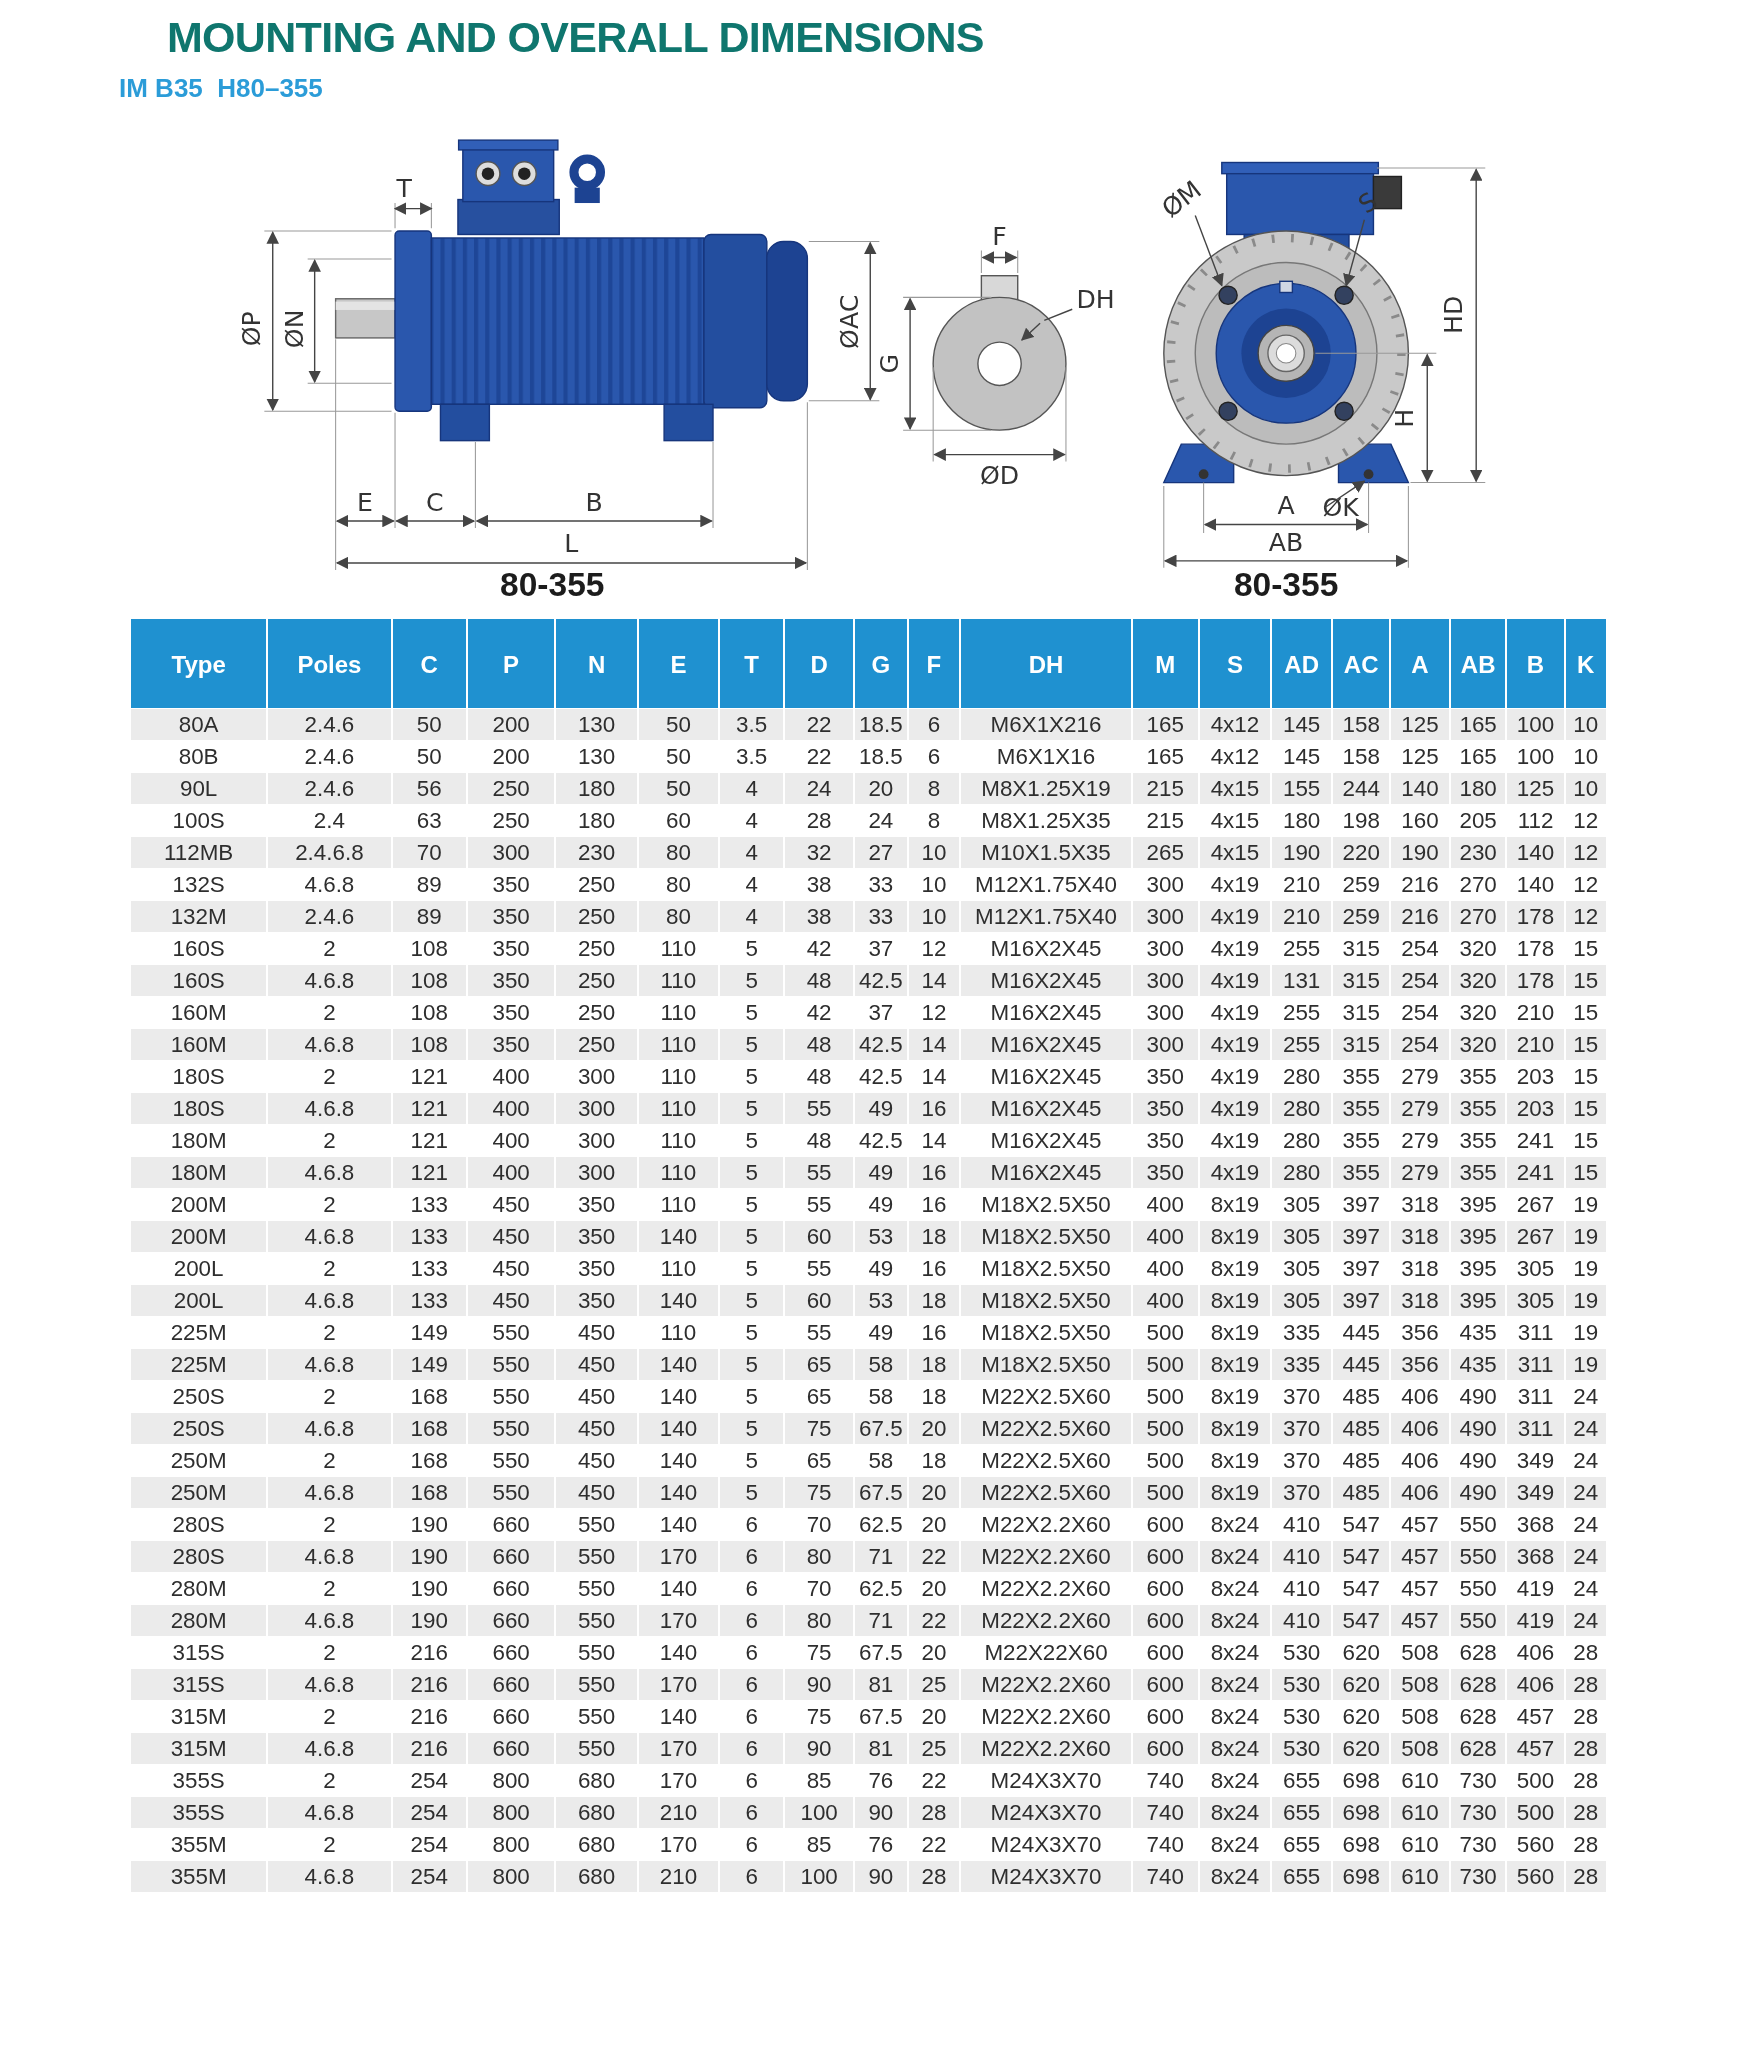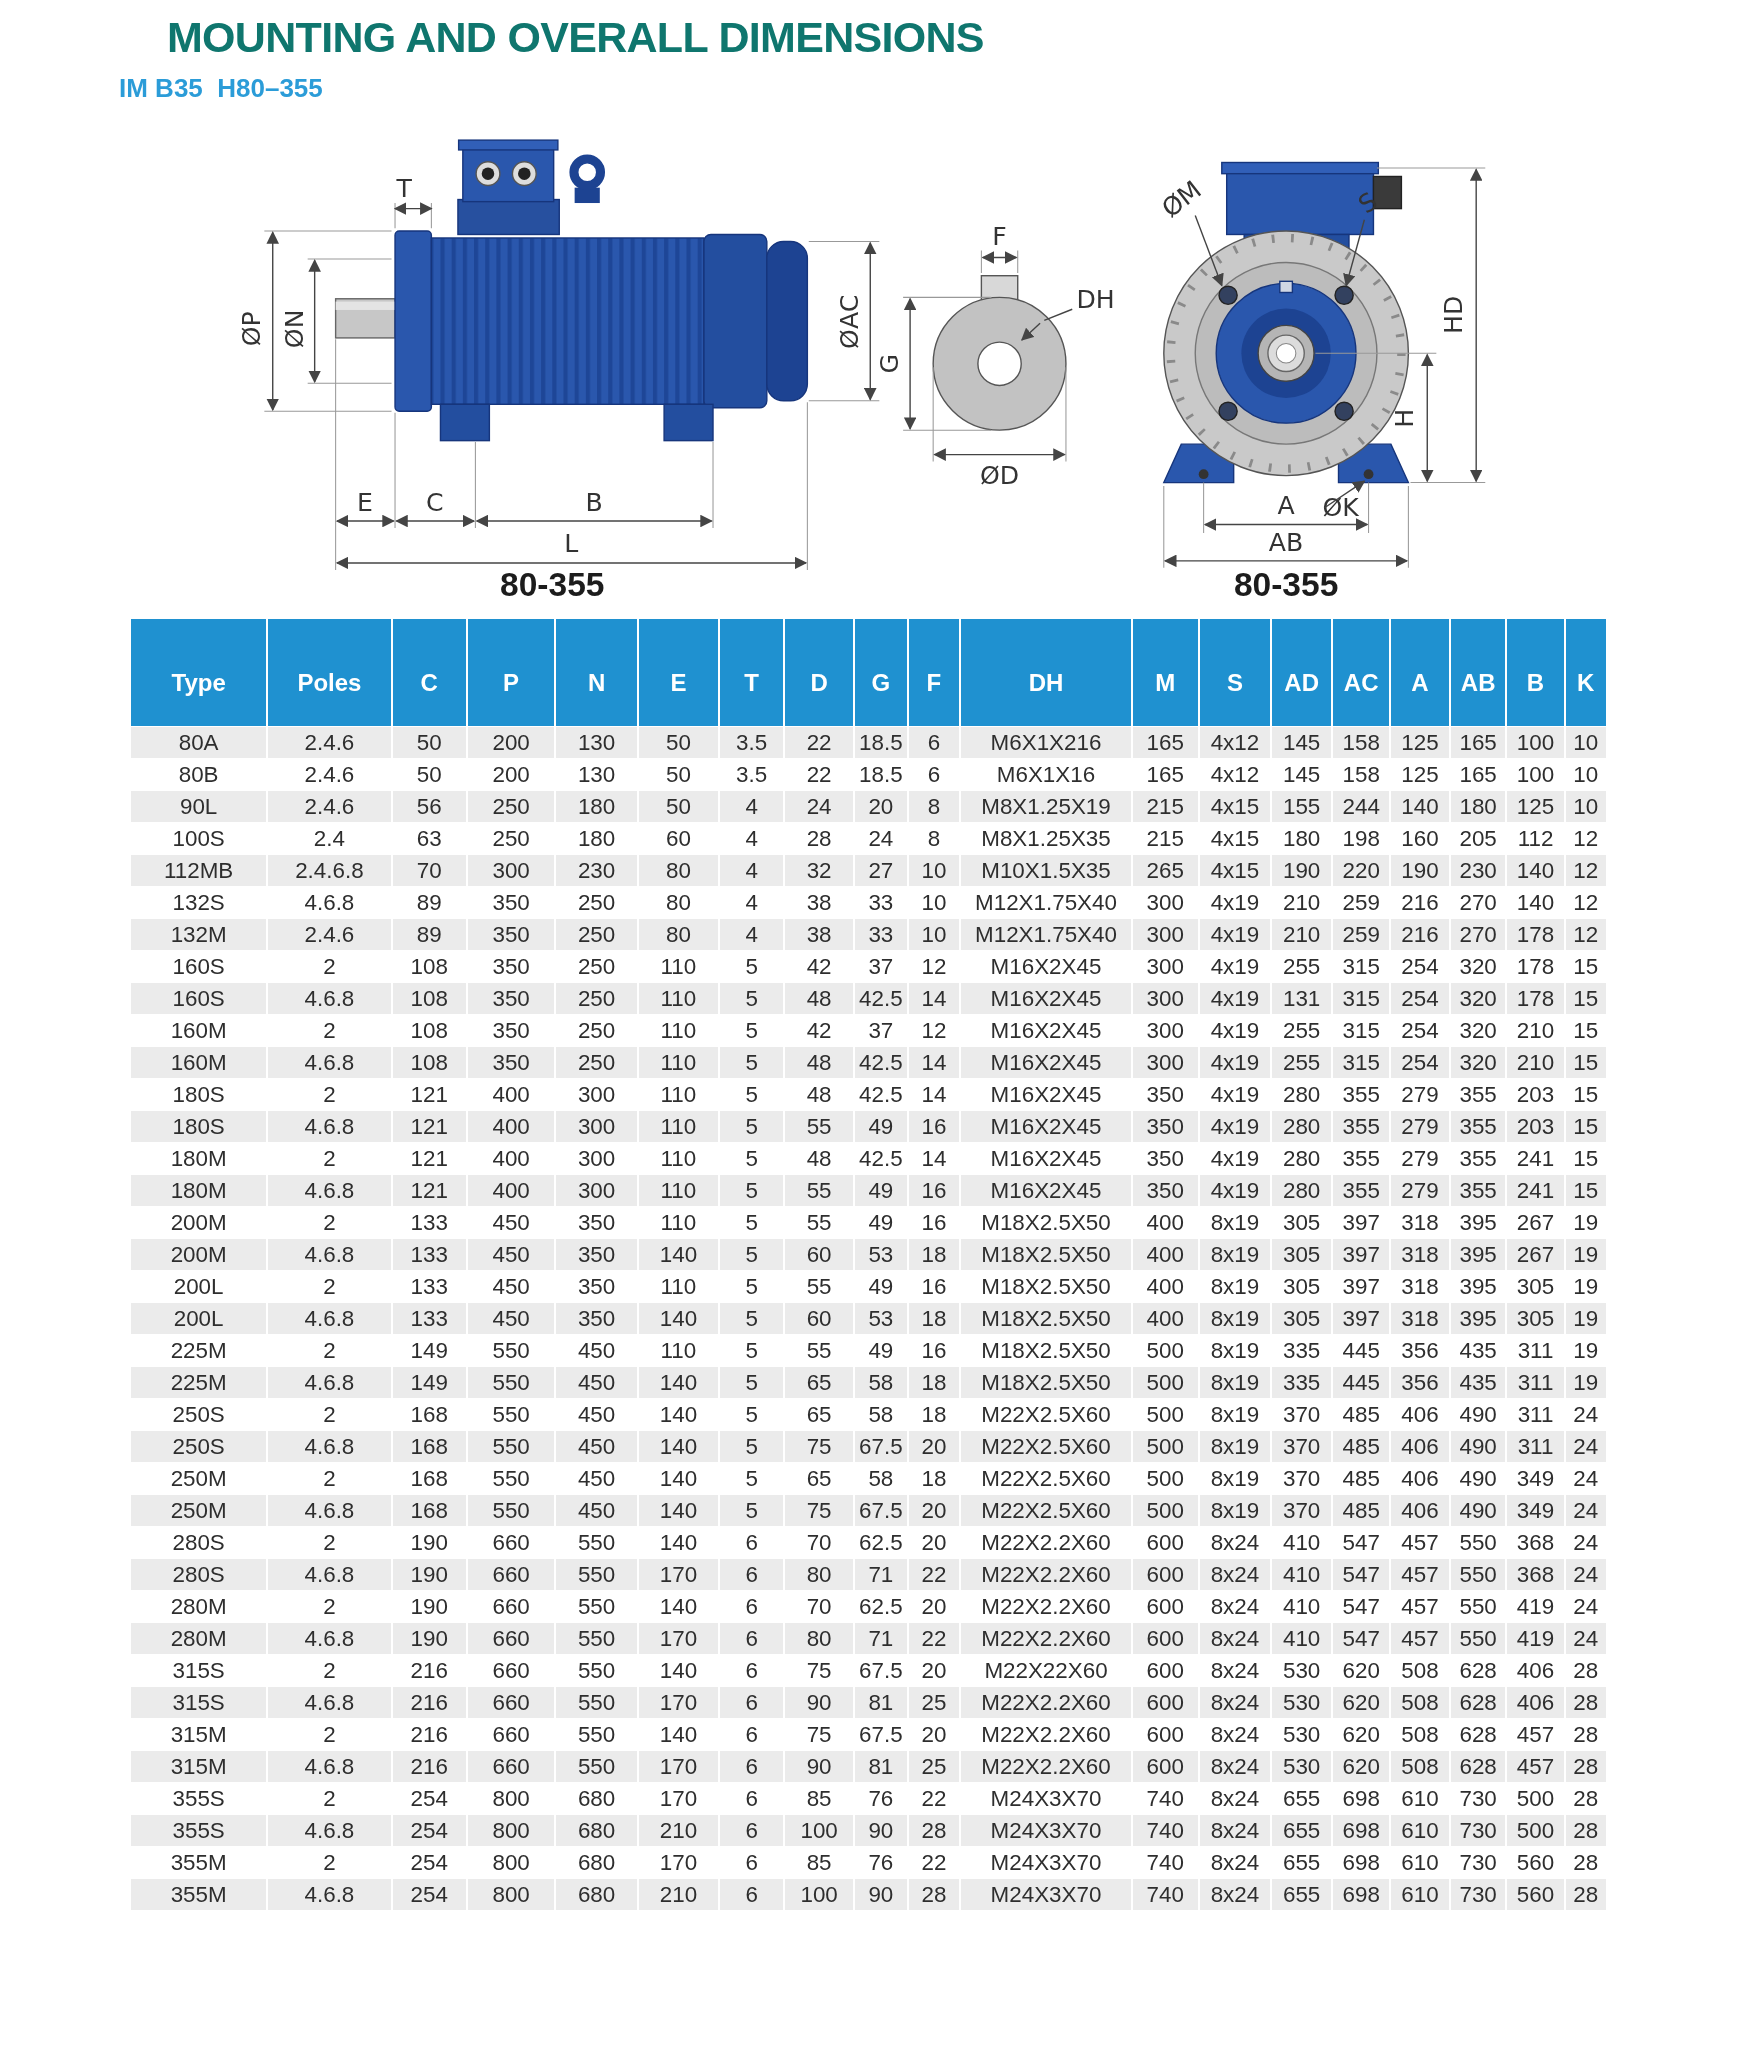--- a/index.html
+++ b/index.html
@@ -15,21 +15,21 @@
 
   .dim   { stroke:#444; stroke-width:2; fill:none; }
   .ext   { stroke:#999; stroke-width:1.5; fill:none; }
   .lead  { stroke:#444; stroke-width:2; fill:none; }
   .lbl   { fill:#333; font-size:36px; font-family:"DejaVu Sans","Liberation Sans",sans-serif; }
   .cap   { fill:#1c1c1c; font-size:48px; font-weight:bold; font-family:"Liberation Sans",sans-serif; }
 
   #specs { position:absolute; left:129px; top:618px; }
   table { border-collapse:separate; border-spacing:2.1px 1.4px; table-layout:fixed; width:1479px; }
   thead th { background:#1f91d0; color:#ffffff; font-size:24px; font-weight:bold;
-             height:84px; vertical-align:middle; padding-top:22px; }
+             height:84px; vertical-align:middle; padding-top:4px; }
   tbody td { height:29px; text-align:center; vertical-align:middle; font-size:22.4px;
              color:#2e2e2e; background:#ffffff; overflow:hidden; white-space:nowrap; }
   tbody tr.alt td { background:#ebebeb; }
 </style>
 </head>
 <body>
 
 <div id="page">
 
   <div class="title">MOUNTING AND OVERALL DIMENSIONS</div>

